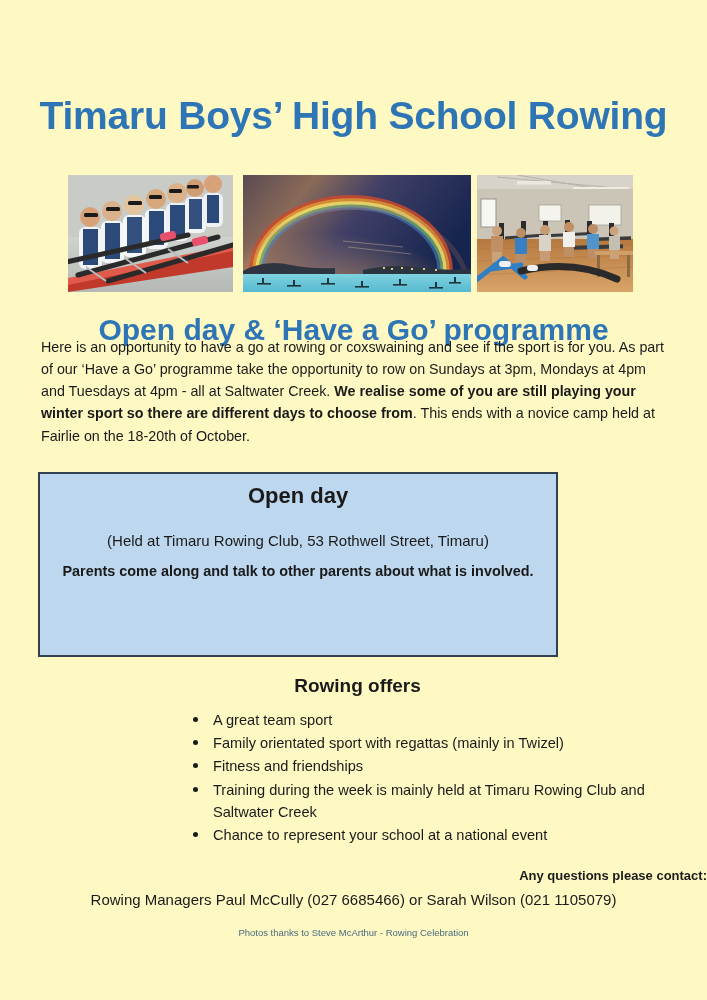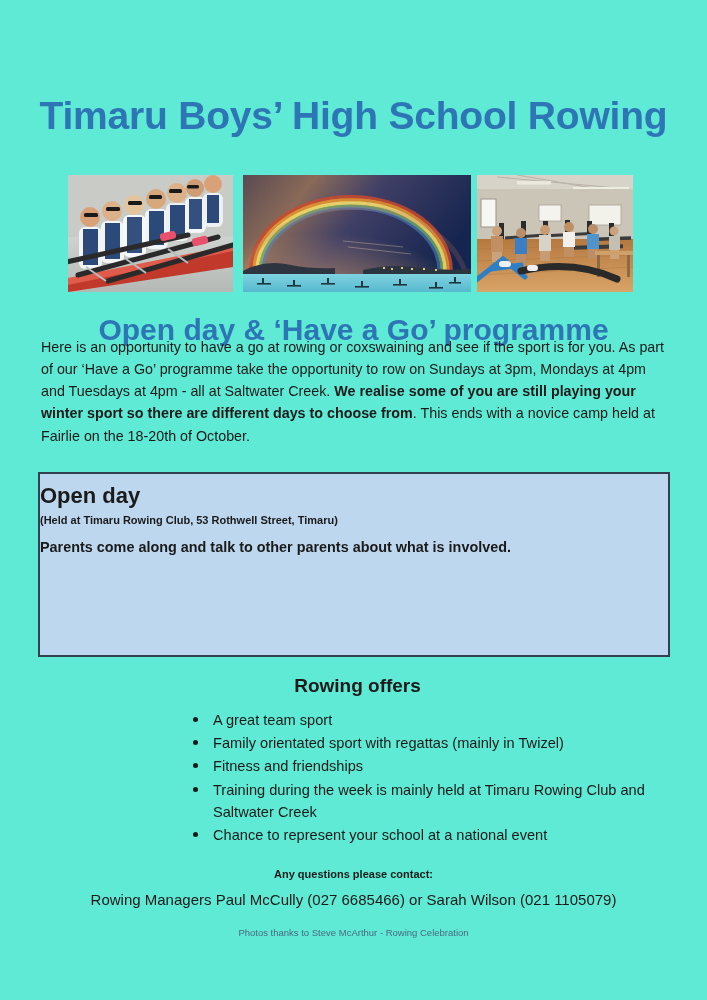--- a/index.html
+++ b/index.html
@@ -12,21 +12,21 @@
     height: 1000px;
     position: relative;
     font-family: "Liberation Sans", sans-serif;
     color: #1a1a1a;
     overflow: hidden;
   }
 
   .page {
     position: absolute;
     inset: 0;
-    background: #5eead4;
+    background: #fef9c3;
   }
 
   
   .main-title {
     position: absolute;
     left: 0;
     right: 0;
     top: 96px;
     text-align: center;
     font-size: 39px;
@@ -81,45 +81,46 @@
     color: #1a1a1a;
     text-align: left;
   }
   .intro b { font-weight: bold; }
 
   
   .info-box {
     position: absolute;
     left: 38px;
     top: 472px;
-    width: 632px;
+    width: 520px;
     height: 185px;
     background: #bdd7ee;
     border: 2px solid #31414f;
     box-sizing: border-box;
+    text-align: center;
   }
   .box-title {
     margin-top: 9px;
     font-size: 22px;
     font-weight: bold;
     color: #1a1a1a;
     line-height: 1.2;
   }
   .box-date {
     margin-top: 4px;
     font-size: 24px;
     font-weight: normal;
     color: #1a1a1a;
     line-height: 1.2;
   }
   .box-date sup { font-size: 13px; vertical-align: super; }
   .box-venue {
-    margin-top: 4px;
-    font-size: 11px;
-    font-weight: bold;
+    margin-top: 22px;
+    font-size: 15px;
+    font-weight: normal;
     line-height: 1.35;
   }
   .box-talk {
     margin-top: 1px;
     font-size: 15.5px;
     font-weight: bold;
     line-height: 1.45;
     padding: 0 18px;
   }
   .box-parents {
@@ -166,22 +167,22 @@
     border-radius: 50%;
     background: #1a1a1a;
   }
 
   
   .contact-heading {
     position: absolute;
     left: 0;
     right: 0;
     top: 868px;
-    text-align: center;
-    font-size: 11px;
+    text-align: right;
+    font-size: 13px;
     font-weight: bold;
   }
   .contact-line {
     position: absolute;
     left: 0;
     right: 0;
     top: 891px;
     text-align: center;
     font-size: 15px;
   }

